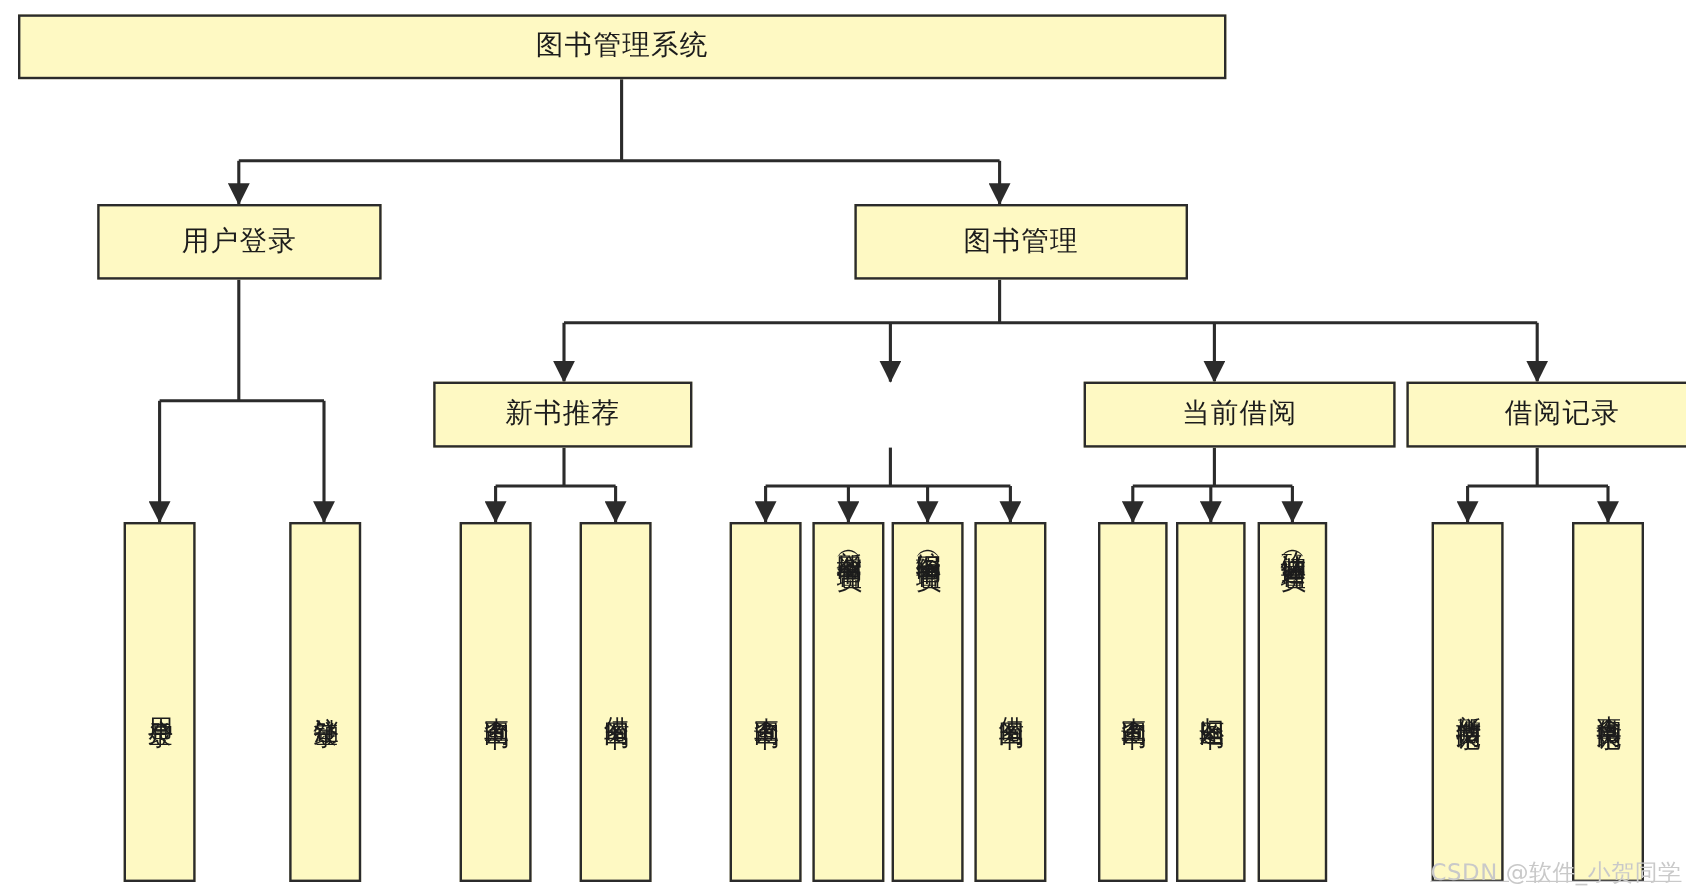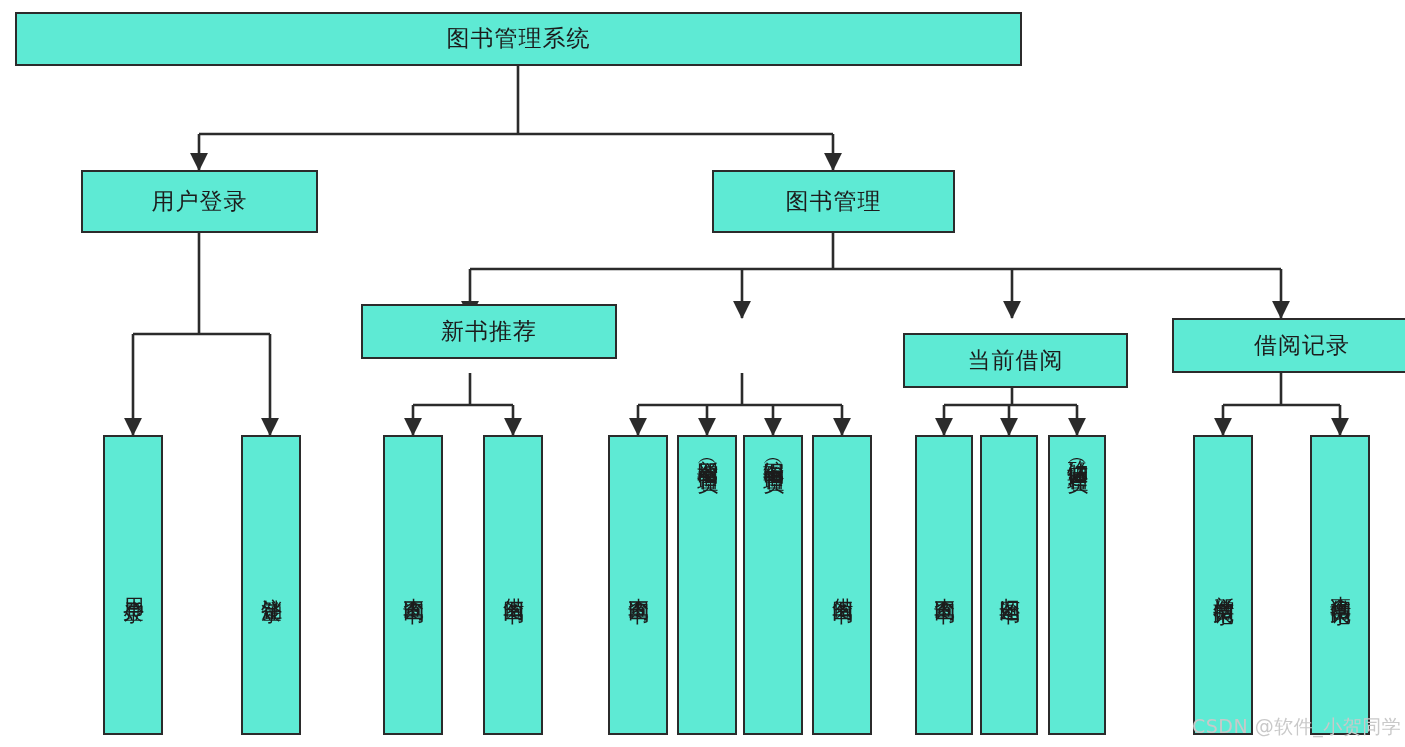--- a/index.html
+++ b/index.html
@@ -22,21 +22,21 @@
     left: 0;
     top: 0;
     width: 1405px;
     height: 747px;
     pointer-events: none;
   }
   .node {
     position: absolute;
     box-sizing: border-box;
     border: 2px solid #2b2b2b;
-    background: #5eead4;
+    background: #fef9c3;
     display: flex;
     align-items: center;
     justify-content: center;
     color: #1c1c1c;
     z-index: 2;
   }
   .node.horiz {
     font-size: 23px;
     letter-spacing: 1px;
     line-height: 1.1;
@@ -116,28 +116,28 @@
     </g>
   </svg>
 
   <div class="node horiz" style="left:15px; top:12px; width:1007px; height:54px;">
     <span>图书管理系统</span>
   </div>
 
   <div class="node horiz" style="left:81px; top:170px; width:237px; height:63px;">
     <span>用户登录</span>
   </div>
-  <div class="node horiz" style="left:712px; top:170px; width:243px; height:63px;">
+  <div class="node horiz" style="left:712px; top:170px; width:278px; height:63px;">
     <span>图书管理</span>
   </div>
 
-  <div class="node horiz" style="left:361px; top:304px; width:256px; height:55px;">
+  <div class="node horiz" style="left:361px; top:318px; width:216px; height:55px;">
     <span>新书推荐</span>
   </div>
-  <div class="node horiz" style="left:903px; top:318px; width:225px; height:55px;margin-top:15px;">
+  <div class="node horiz" style="left:903px; top:318px; width:260px; height:55px;">
     <span>当前借阅</span>
   </div>
   <div class="node horiz" style="left:1172px; top:318px; width:260px; height:55px;">
     <span>借阅记录</span>
   </div>
 
   <div class="node vert" style="left:103px; top:435px; width:60px; height:300px;">
     <span>用户登录</span>
   </div>
   <div class="node vert" style="left:241px; top:435px; width:60px; height:300px;">
@@ -174,15 +174,15 @@
     <span>确认归还（管理员）</span>
   </div>
 
   <div class="node vert" style="left:1193px; top:435px; width:60px; height:300px;">
     <span>新增借阅记录</span>
   </div>
   <div class="node vert" style="left:1310px; top:435px; width:60px; height:300px;">
     <span>查询借阅记录</span>
   </div>
 
-  <div class="watermark" style="left:1192px; top:714px;">CSDN @软件_小贺同学</div>
+  <div class="watermark" style="left:1192px; top:714px;text-decoration:underline;">CSDN @软件_小贺同学</div>
 
 </div>
 
 </body></html>

